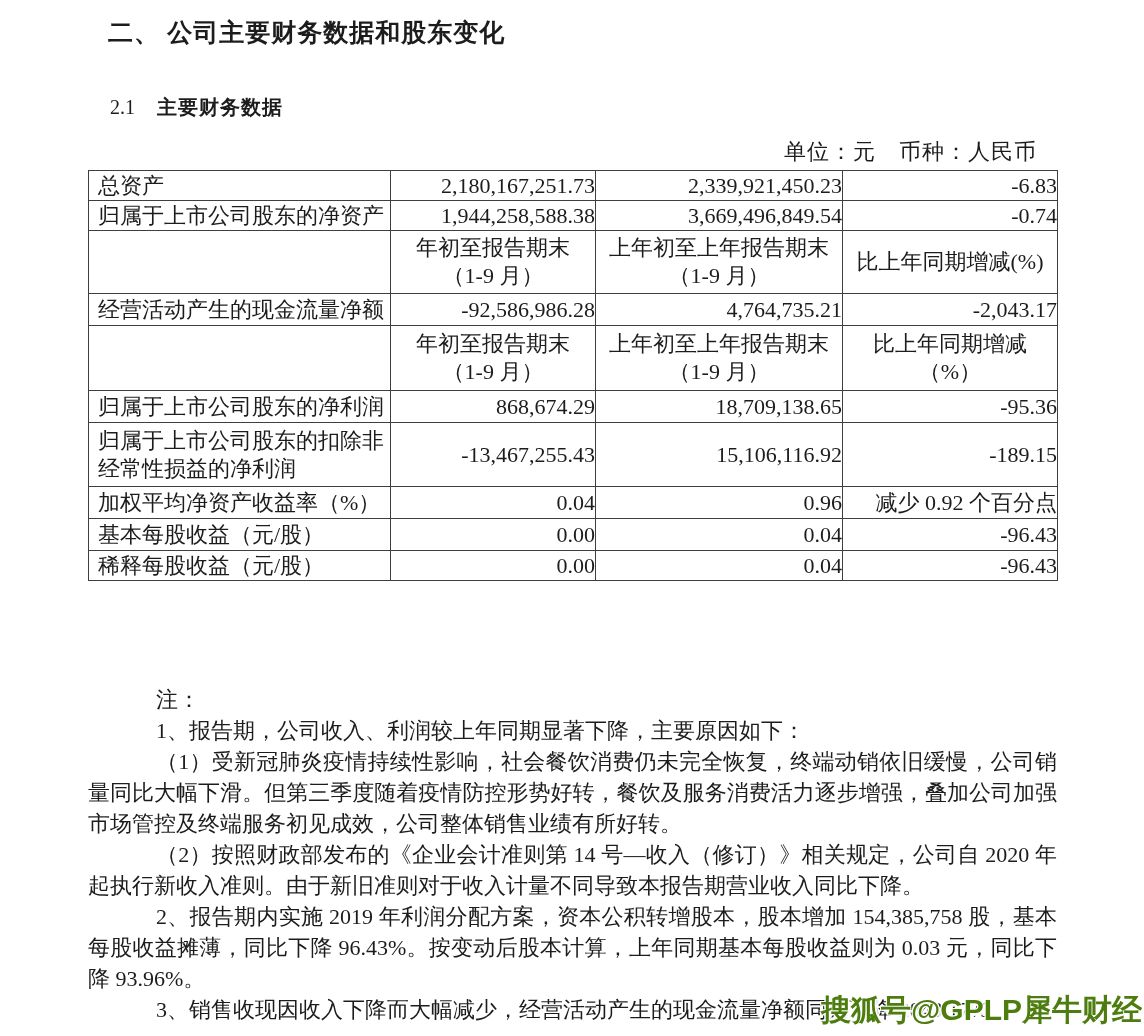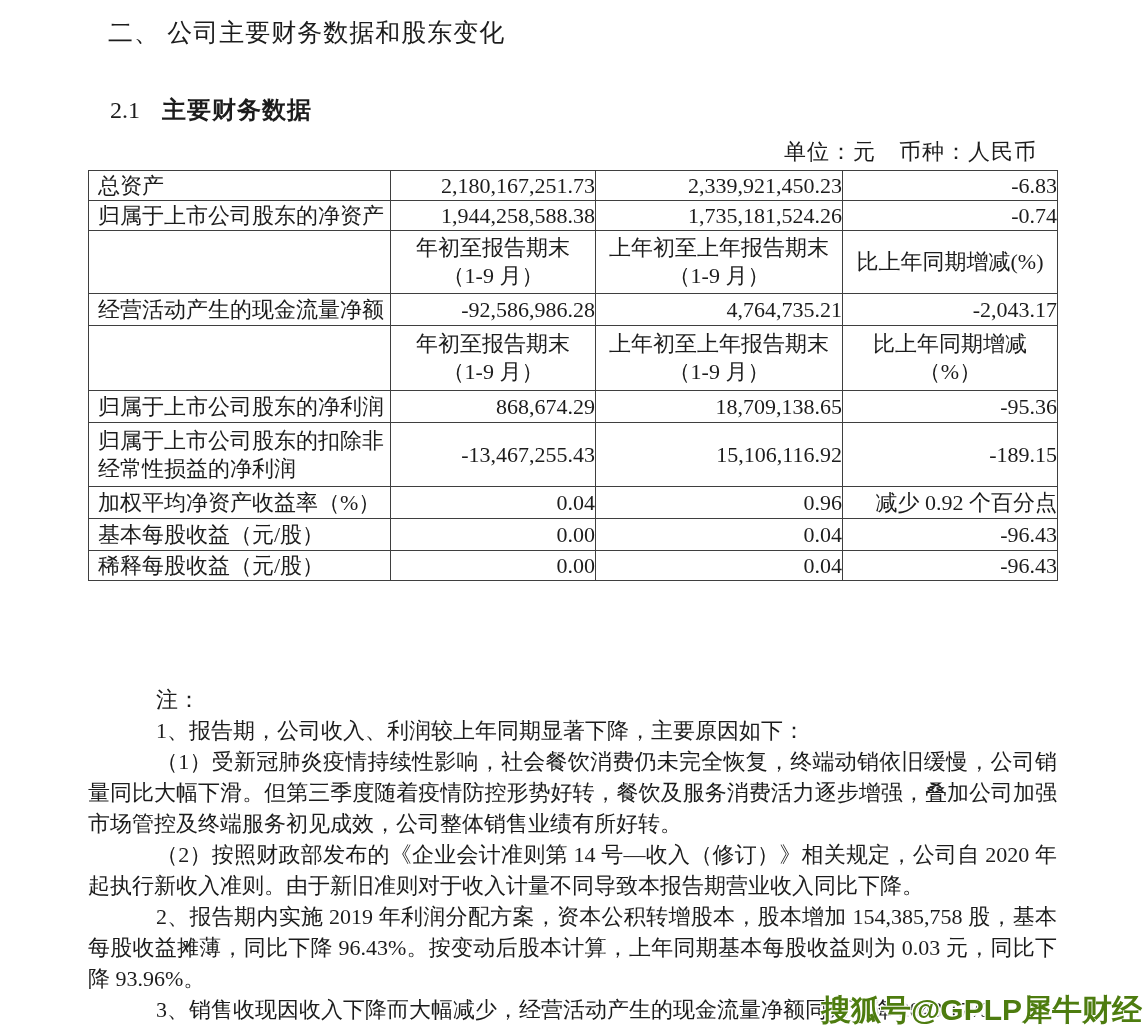--- a/index.html
+++ b/index.html
@@ -10,28 +10,28 @@
     background: #ffffff;
     font-family: "Liberation Serif", "DejaVu Serif", serif;
     color: #1c1c1c;
     overflow: hidden;
   }
   .section-title {
     position: absolute;
     left: 108px;
     top: 16px;
     font-size: 25px;
-    font-weight: normal;
+    font-weight: bold;
     letter-spacing: 1px;
   }
   .subsection {
     position: absolute;
     left: 110px;
     top: 94px;
-    font-size: 24px;
+    font-size: 20px;
   }
   .subsection .num { font-weight: normal; margin-right: 22px; }
   .subsection .t  { font-weight: bold; letter-spacing: 1px; }
   .unit-line {
     position: absolute;
     top: 137px;
     right: 107px;
     font-size: 22px;
     letter-spacing: 1px;
   }
@@ -108,21 +108,21 @@
     <tbody>
       <tr style="height:30px">
         <td class="lbl">总资产</td>
         <td class="num">2,180,167,251.73</td>
         <td class="num">2,339,921,450.23</td>
         <td class="num">-6.83</td>
       </tr>
       <tr style="height:30px">
         <td class="lbl">归属于上市公司股东的净资产</td>
         <td class="num">1,944,258,588.38</td>
-        <td class="num">1,735,181,524.26</td>
+        <td class="num">3,669,496,849.54</td>
         <td class="num">-0.74</td>
       </tr>
       <tr class="hrow" style="height:63px">
         <td class="lbl"></td>
         <td>年初至报告期末
 （1-9 月）</td>
         <td>上年初至上年报告期末
 （1-9 月）</td>
         <td>比上年同期增减(%)</td>
       </tr>

